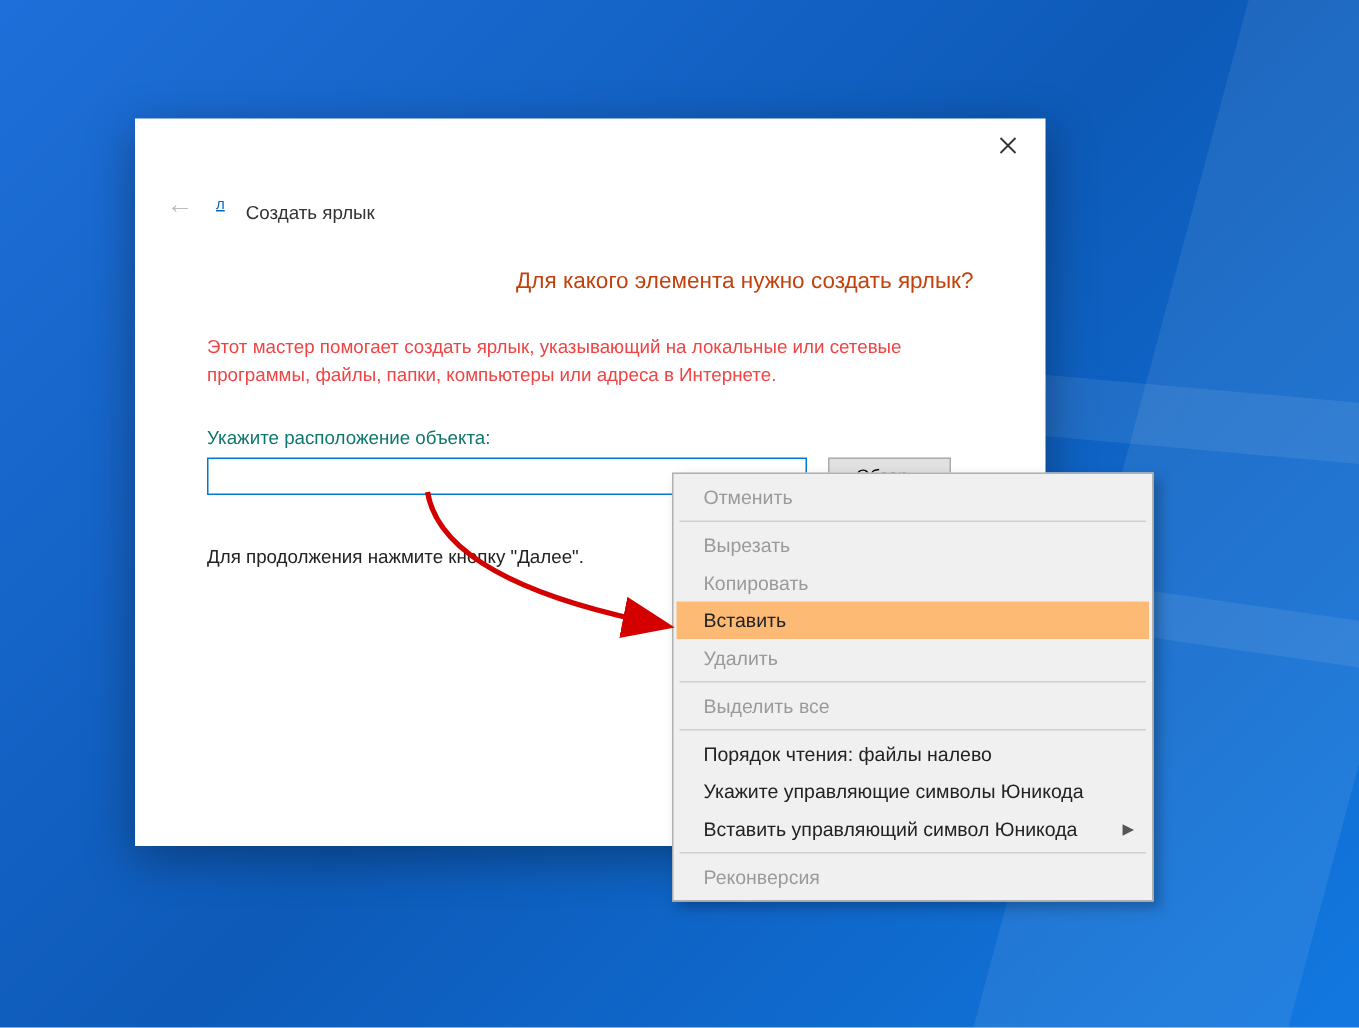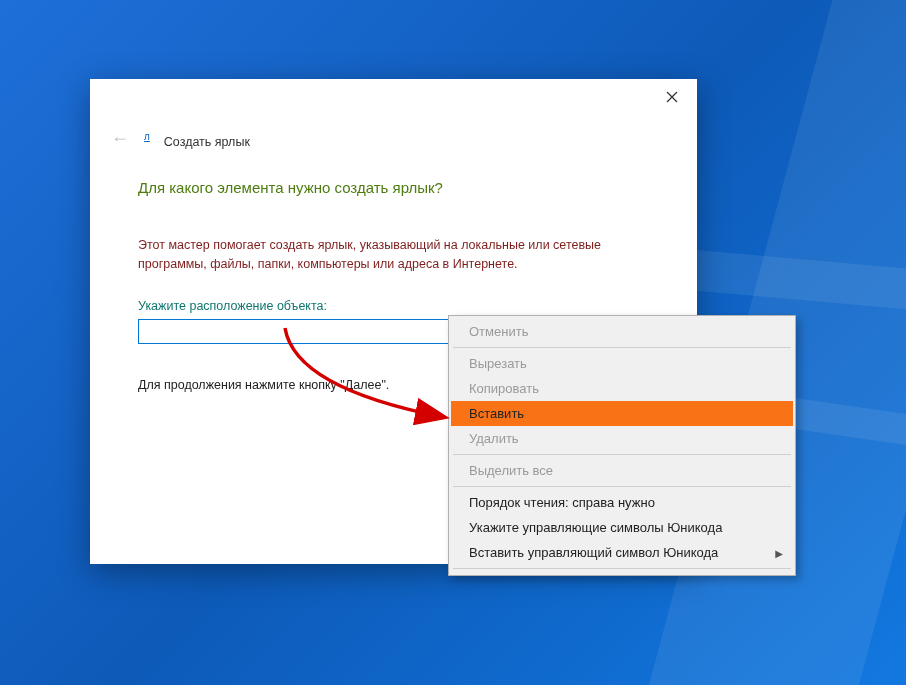--- a/index.html
+++ b/index.html
@@ -80,28 +80,29 @@
     }
     .wizard-breadcrumb {
       font-size: 12.5px;
       color: #333;
       margin-top: 11px;
     }
     .wizard-body {
       padding: 30px 48px 0 48px;
     }
     .wizard-heading {
-      color: #4d7c0f;
+      color: #c2410c;
       font-size: 15px;
       font-weight: 400;
-      margin-bottom: 40px;
+      margin-bottom: 26px;
+      text-align: right;
     }
     .wizard-desc {
       font-size: 12.5px;
-      color: #7f1d1d;
+      color: #ef4444;
       line-height: 1.55;
       margin-bottom: 24px;
     }
     .field-label {
       font-size: 12.5px;
       color: #0f766e;
       margin-bottom: 6px;
     }
     .input-row {
       display: flex;
@@ -127,39 +128,39 @@
     .continue-text {
       margin-top: 34px;
       font-size: 12.5px;
       color: #222;
     }
 
     .context-menu {
       position: absolute;
       left: 448px;
       top: 315px;
-      width: 348px;
+      width: 321px;
       background: #f0f0f0;
       border: 1px solid #b0b0b0;
       box-shadow: 4px 4px 8px rgba(0,0,0,0.25);
       padding: 3px 2px;
       font-size: 13px;
     }
     .menu-item {
       padding: 5px 30px 5px 18px;
       color: #222;
       cursor: pointer;
       position: relative;
     }
     .menu-item.disabled {
       color: #9a9a9a;
       cursor: default;
     }
     .menu-item.highlighted {
-      background: #f97316;
+      background: #fdba74;
     }
     .menu-sep {
       height: 1px;
       background: #cfcfcf;
       margin: 3px 2px;
     }
     .submenu-arrow {
       position: absolute;
       right: 10px;
       top: 50%;
@@ -214,24 +215,25 @@
 <div class="context-menu" id="ctx-menu">
     <div class="menu-item disabled">Отменить</div>
     <div class="menu-sep"></div>
     <div class="menu-item disabled">Вырезать</div>
     <div class="menu-item disabled">Копировать</div>
     <div class="menu-item highlighted">Вставить</div>
     <div class="menu-item disabled">Удалить</div>
     <div class="menu-sep"></div>
     <div class="menu-item disabled">Выделить все</div>
     <div class="menu-sep"></div>
-    <div class="menu-item">Порядок чтения: справа нужно</div>
+    <div class="menu-item">Порядок чтения: файлы налево</div>
     <div class="menu-item">Укажите управляющие символы Юникода</div>
     <div class="menu-item">Вставить управляющий символ Юникода<span class="submenu-arrow">▶</span></div>
     <div class="menu-sep"></div>
+    <div class="menu-item disabled">Реконверсия</div>
   </div>
 
 <svg class="annotation-arrow" width="200" height="120">
   <defs>
     <marker id="arrowhead" markerWidth="10" markerHeight="8" refX="8" refY="4" orient="auto">
       <polygon points="0 0, 10 4, 0 8" fill="#d40000"></polygon>
     </marker>
   </defs>
   <path d="M 20 10 Q 30 70, 178 99" stroke="#d40000" stroke-width="3.5" fill="none" marker-end="url(#arrowhead)"></path>
 </svg>

